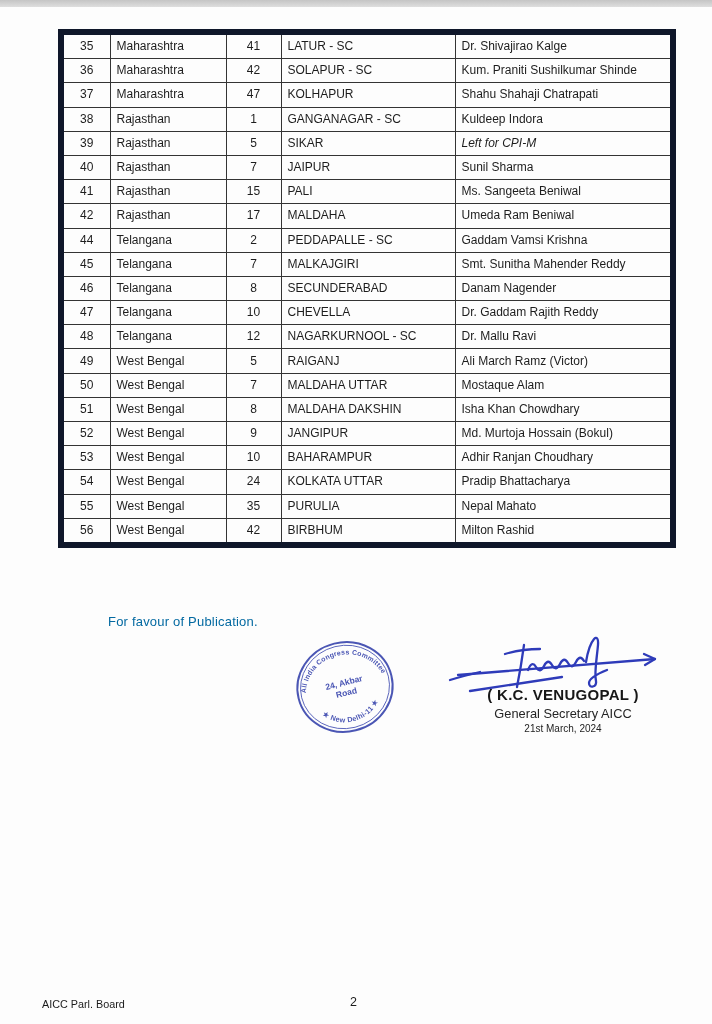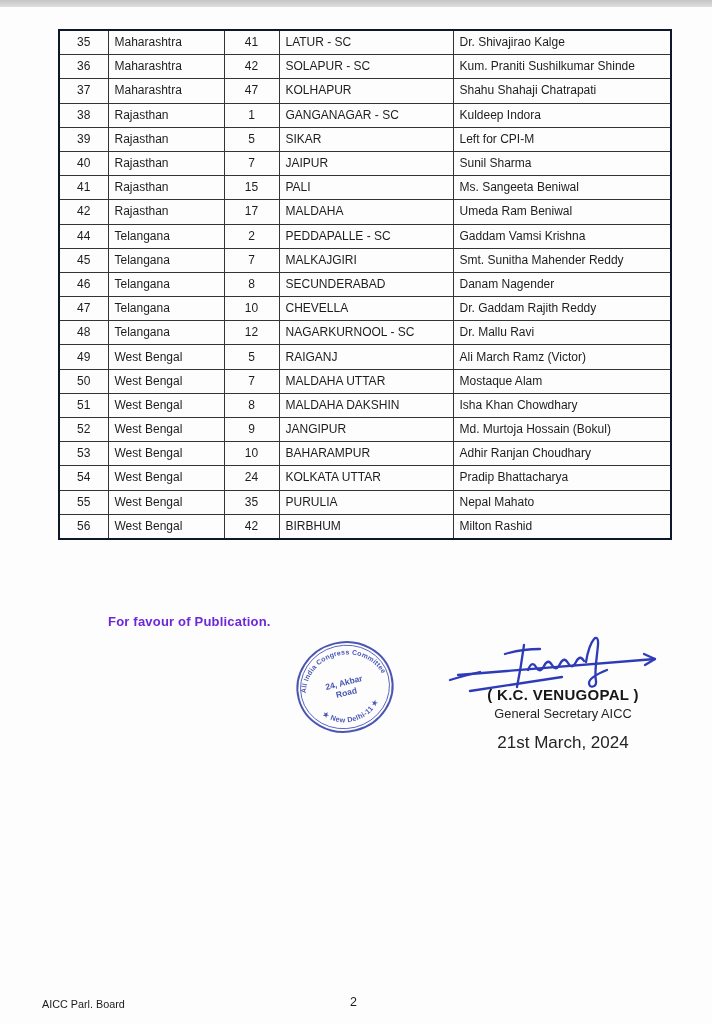--- a/index.html
+++ b/index.html
@@ -8,44 +8,44 @@
     background:#fdfdfd; overflow:hidden;
     font-family:"Liberation Sans", sans-serif; color:#1e1e1e;
   }
   .top-strip {
     position:absolute; left:0; top:0; width:712px; height:7px;
     background:linear-gradient(#c5c5c5,#dedede);
   }
   table.candidates {
     position:absolute; left:58px; top:29px; width:612px;
     border-collapse:collapse; table-layout:fixed;
-    border:2px solid #0f172a;
+    border:6px solid #0f172a;
     padding-left:38px;
   }
   table.candidates td {
     border:1.5px solid #343434;
     height:23.2px; line-height:13px;
     font-size:12px; color:#1d1d1d;
     padding:0 2px 0 6px;
     white-space:nowrap; overflow:hidden;
     vertical-align:middle;
   }
   table.candidates td.num { text-align:center; padding:0; }
-  table.candidates td.italic { }
+  table.candidates td.italic { font-style:italic; }
   .pub-note {
     position:absolute; left:108px; top:614px;
-    font-size:13px; font-weight:bold; color:#6d28d9; letter-spacing:.2px;
+    font-size:13px; font-weight:normal; color:#0369a1; letter-spacing:.2px;
   }
   .stamp { position:absolute; left:291px; top:636px; width:108px; height:104px; opacity:.88; }
   .stamp text { font-family:"Liberation Sans", sans-serif; }
   .signature { position:absolute; left:445px; top:613px; width:222px; height:86px; opacity:.92; }
   .sig-block { position:absolute; left:448px; top:686px; width:230px; text-align:center; }
   .sig-name  { font-size:15px; font-weight:bold; color:#171717; letter-spacing:.3px; }
   .sig-title { font-size:12.8px; color:#242424; margin-top:3px; }
-  .sig-date  { font-size:17px; color:#242424; margin-top:12px; }
+  .sig-date  { font-size:10px; color:#242424; margin-top:2px; }
   .footer-left  { position:absolute; left:42px;  top:998px; font-size:10.8px; color:#1b1b1b; }
   .footer-page  { position:absolute; left:350px; top:995px; font-size:12.5px; color:#1b1b1b; }
   .footer-right { position:absolute; right:17px; top:1054px; font-size:10.8px; color:#1b1b1b; }
 </style>
 </head>
 <body>
 
 <div class="page">
   <div class="top-strip"></div>
 

